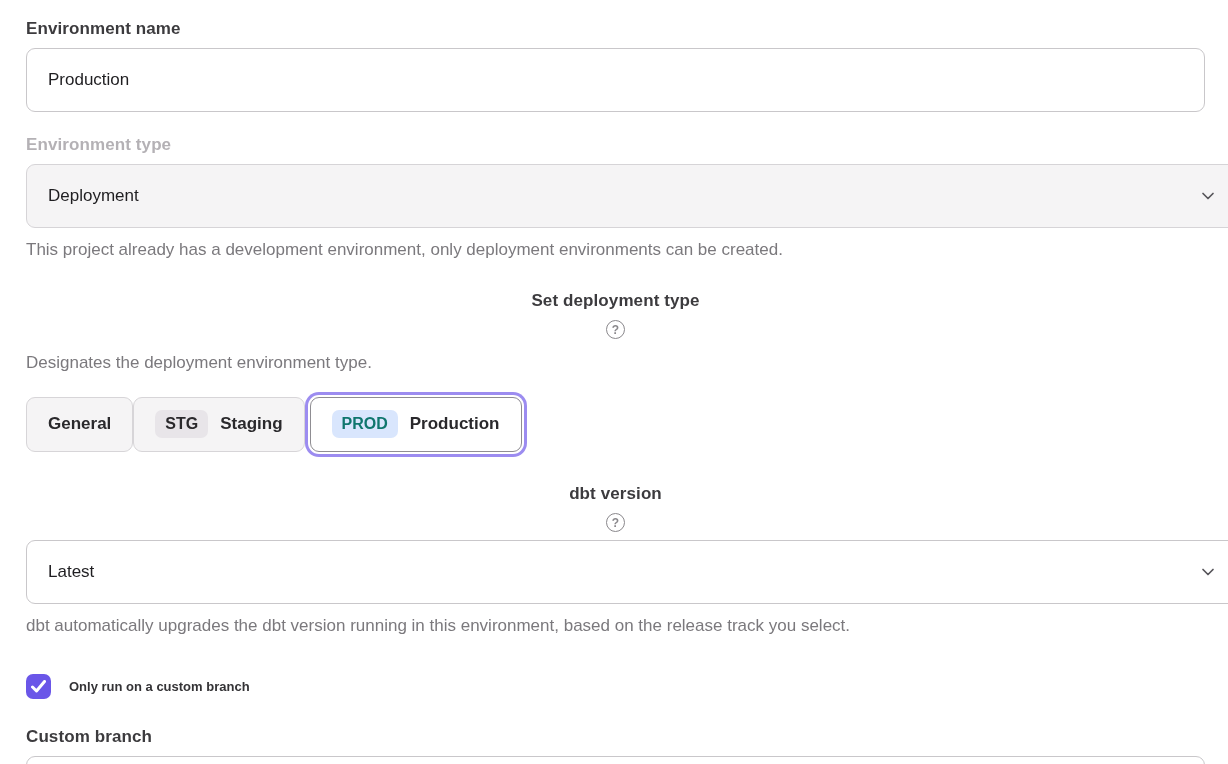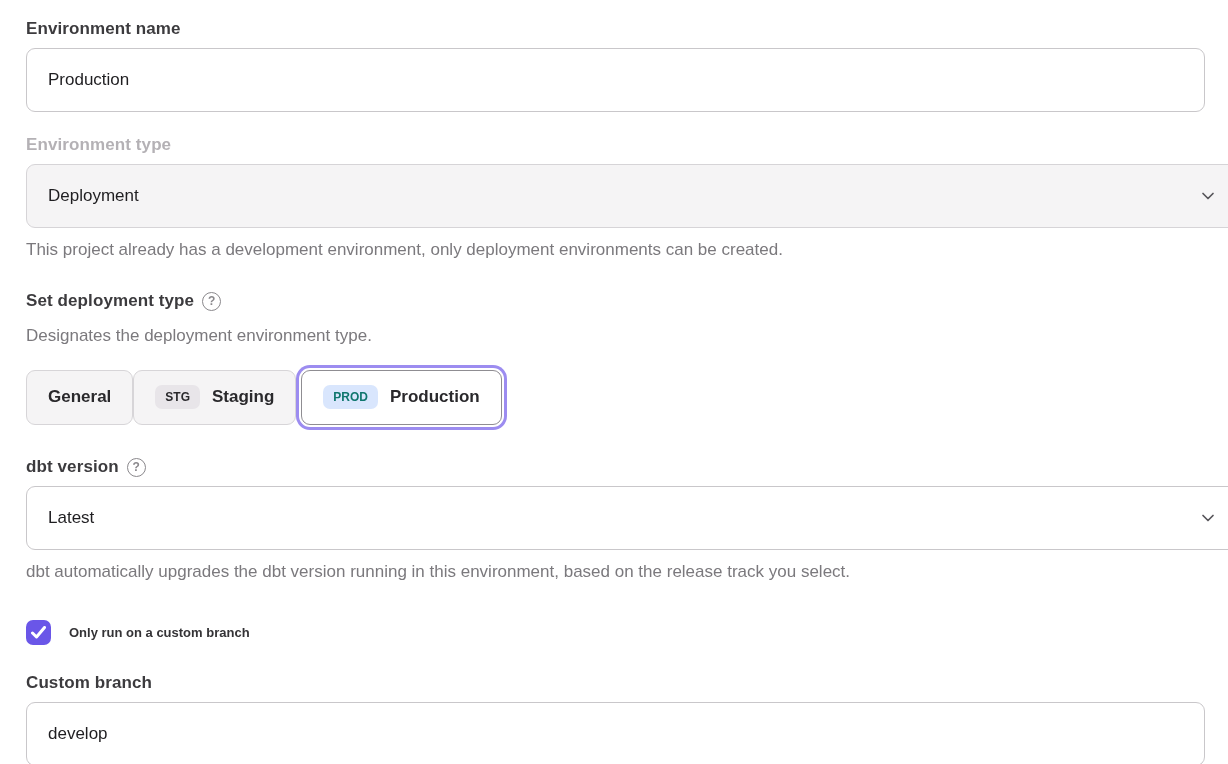--- a/index.html
+++ b/index.html
@@ -57,20 +57,21 @@
     margin-top: 11px;
     font-size: 17px;
     color: #7b797d;
     line-height: 22px;
   }
   .section-heading {
     display: flex;
     align-items: center;
     gap: 8px;
     margin-top: 29px;
+    flex-direction: column;
   }
   .section-heading .field-label { font-weight: 700; }
   .q-icon {
     display: inline-flex;
     align-items: center;
     justify-content: center;
     width: 19px;
     height: 19px;
     border: 1.6px solid #8a888c;
     border-radius: 50%;
@@ -106,21 +107,21 @@
     background: #ffffff;
     border: 1px solid #8f8d92;
     box-shadow: 0 0 0 2px #ffffff, 0 0 0 5px #9c8cf0;
     margin: 0 5px;
   }
   .badge {
     display: inline-flex;
     align-items: center;
     padding: 5px 10px;
     border-radius: 7px;
-    font-size: 12px;
+    font-size: 16px;
     font-weight: 700;
   }
   .badge.stg { background: #e8e5e9; color: #2a292c; }
   .badge.prod { background: #d9e6fd; color: #0f766e; }
   .check-row {
     display: flex;
     align-items: center;
     gap: 18px;
     margin-top: 37px;
   }

